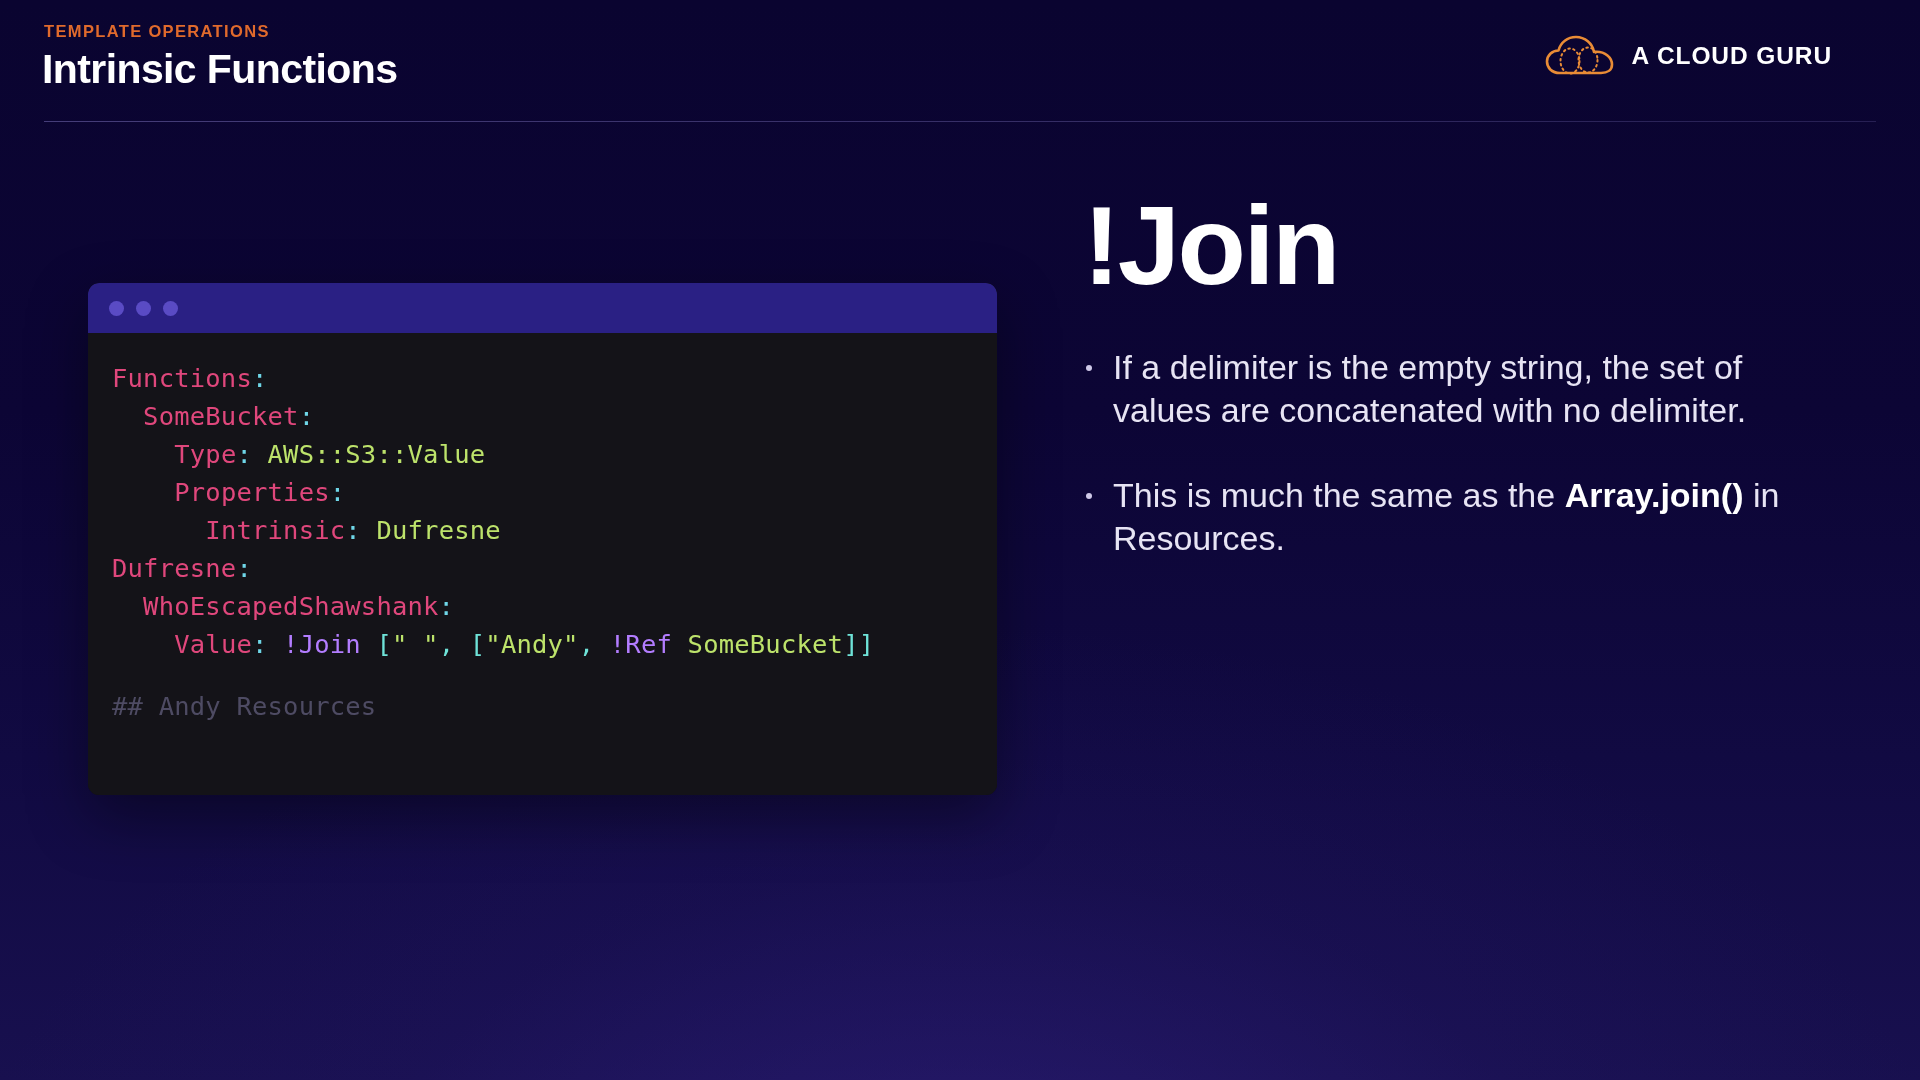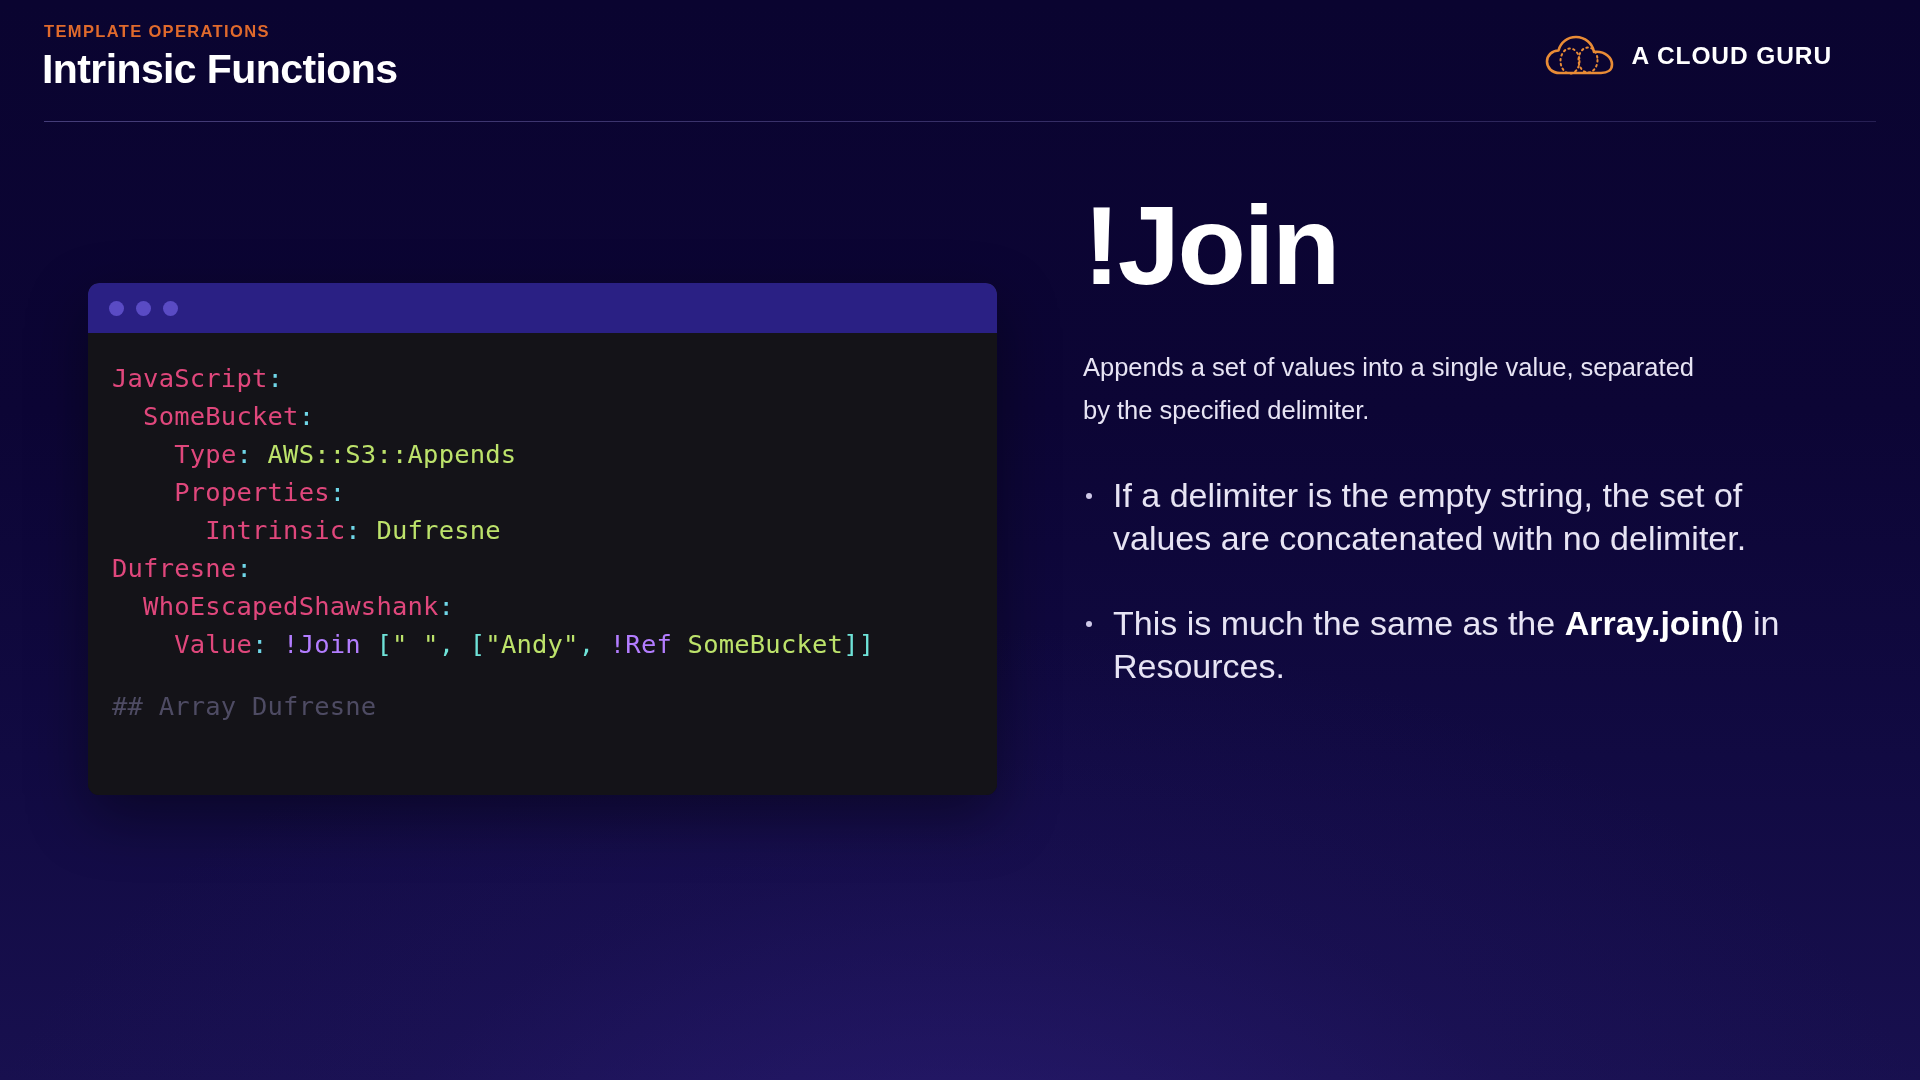--- a/index.html
+++ b/index.html
@@ -209,35 +209,34 @@
   <div class="header-rule"></div>
 </header>
 
 <section class="code-window">
   <div class="code-titlebar">
     <span class="dot"></span>
     <span class="dot"></span>
     <span class="dot"></span>
   </div>
   <div class="code-body">
-    <pre class="code" id="code-block"><span><span class="k">JavaScript</span><span class="c">:</span></span>
+    <pre class="code" id="code-block"><span><span class="k">Functions</span><span class="c">:</span></span>
 <span><span>  </span><span class="k">SomeBucket</span><span class="c">:</span></span>
-<span><span>    </span><span class="k">Type</span><span class="c">:</span><span class="v"> AWS::S3::Appends</span></span>
+<span><span>    </span><span class="k">Type</span><span class="c">:</span><span class="v"> AWS::S3::Value</span></span>
 <span><span>    </span><span class="k">Properties</span><span class="c">:</span></span>
 <span><span>      </span><span class="k">Intrinsic</span><span class="c">:</span><span class="v"> Dufresne</span></span>
 <span><span class="k">Dufresne</span><span class="c">:</span></span>
 <span><span>  </span><span class="k">WhoEscapedShawshank</span><span class="c">:</span></span>
 <span><span>    </span><span class="k">Value</span><span class="c">:</span><span> </span><span class="f">!Join</span><span> </span><span class="b">[</span><span class="v">" "</span><span class="b">,</span><span> </span><span class="b">[</span><span class="v">"Andy"</span><span class="b">,</span><span> </span><span class="f">!Ref</span><span> </span><span class="v">SomeBucket</span><span class="b">]]</span></span>
-<span class="code-spacer"></span><span><span class="cm">## Array Dufresne</span></span>
+<span class="code-spacer"></span><span><span class="cm">## Andy Resources</span></span>
 </pre>
   </div>
 </section>
 
 <section class="content">
   <div class="fn-heading">!Join</div>
 
-  <p class="lede">Appends a set of values into a single value, separated by the specified delimiter.</p>
 
   <ul class="points" id="bullet-list">
       <li><span>If a delimiter is the empty string, the set of values are concatenated with no delimiter.</span></li>
       <li><span>This is much the same as the </span><span class="strong">Array.join()</span><span> in Resources.</span></li>
     </ul>
 </section>
 
 </body></html>

